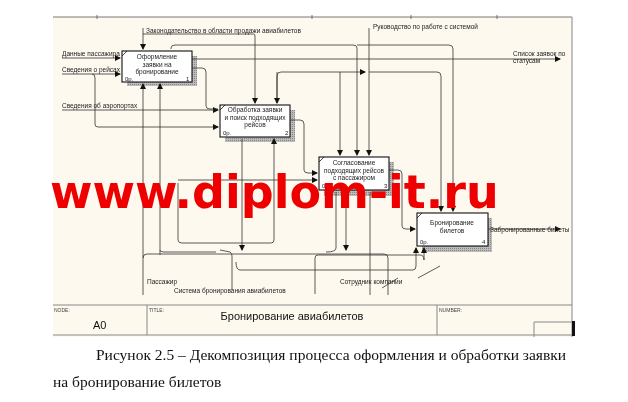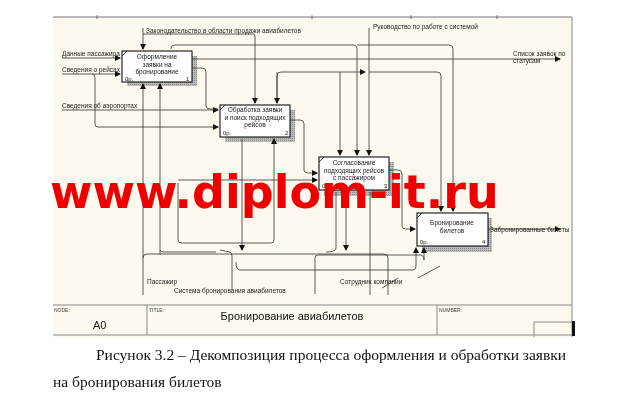--- a/index.html
+++ b/index.html
@@ -163,14 +163,14 @@
     <text class="hdr" x="54" y="312">NODE:</text>
     <text class="node" x="93" y="329">A0</text>
     <text class="hdr" x="149" y="312">TITLE:</text>
     <text class="title" x="292" y="320">Бронирование  авиабилетов</text>
     <text class="hdr" x="439" y="312">NUMBER:</text>
   </g>
 
   <text class="wm" x="50" y="208">www.diplom-it.ru</text>
 </svg>
 
-<div class="caption" style="left:96px; top:346px;">Рисунок 3.2  – Декомпозиция процесса оформления и обработки заявки</div>
-<div class="caption" style="left:53px; top:373px;">на бронирования билетов</div>
+<div class="caption" style="left:96px; top:346px;">Рисунок 2.5  – Декомпозиция процесса оформления и обработки заявки</div>
+<div class="caption" style="left:53px; top:373px;">на бронирование билетов</div>
 
 </body></html>

